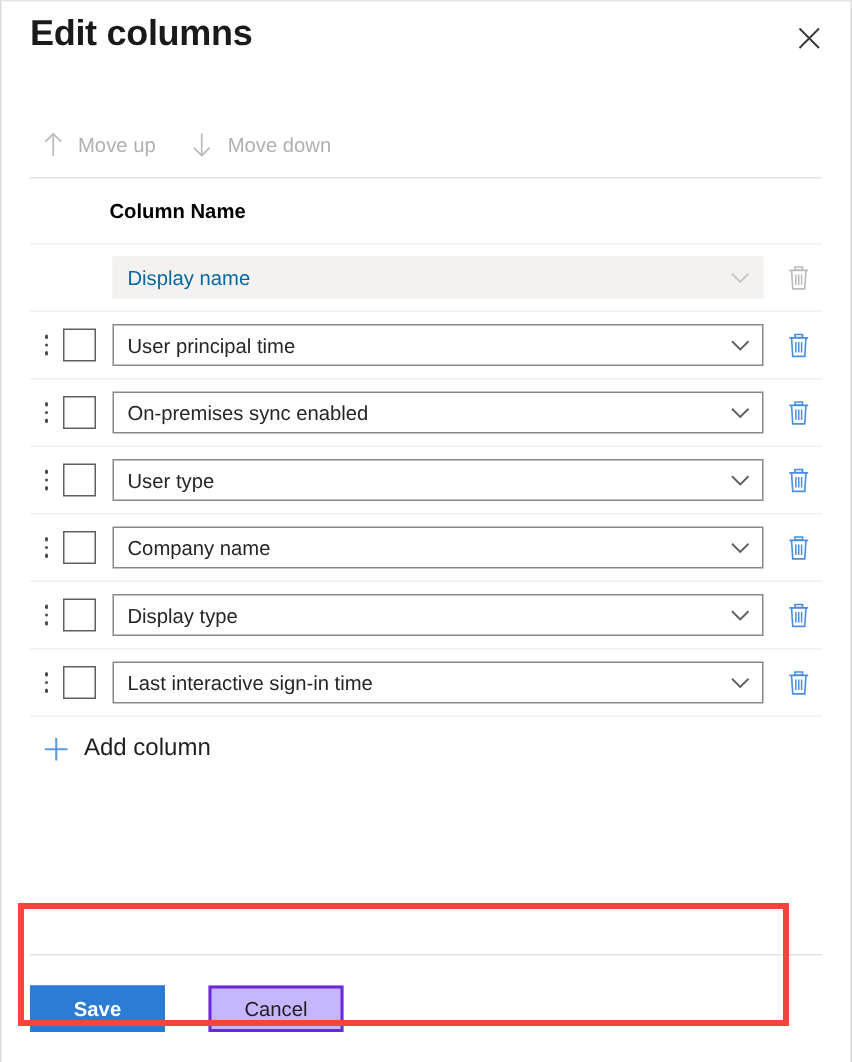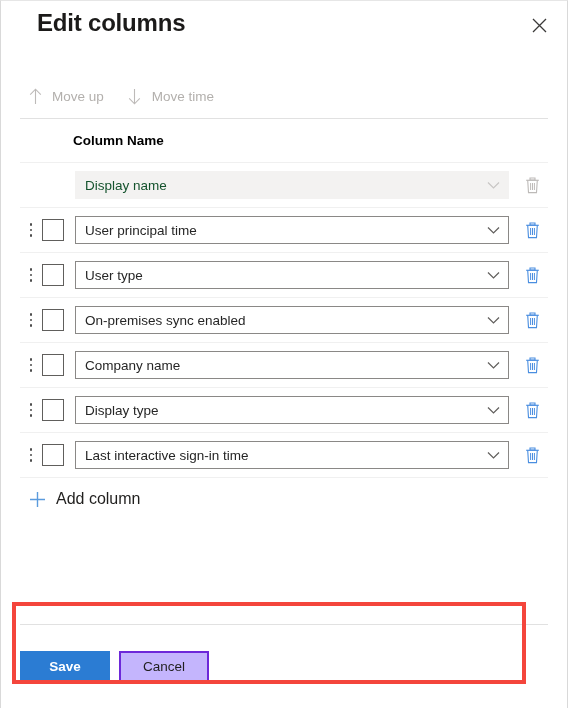--- a/index.html
+++ b/index.html
@@ -28,21 +28,21 @@
   }
 
   
   .header {
     position: relative;
     height: 60px;
     flex: 0 0 auto;
   }
   .title {
     position: absolute;
-    left: 36px;
+    left: 19px;
     top: 8px;
     font-size: 24px;
     font-weight: 600;
     letter-spacing: -0.2px;
     color: #1b1a19;
     white-space: nowrap;
   }
   .close-btn {
     position: absolute;
     right: 12px;
@@ -176,21 +176,21 @@
     height: 14px;
     display: flex;
     align-items: center;
     justify-content: center;
   }
   .field.is-disabled {
     border: 1px solid #f3f2f1;
     background: #f3f2f1;
     cursor: default;
   }
-  .field.is-disabled .val { color: #14532d; }
+  .field.is-disabled .val { color: #0369a1; }
 
   .trash {
     width: 30px;
     height: 30px;
     margin-left: 8px;
     margin-right: 1px;
     flex: 0 0 auto;
     display: flex;
     align-items: center;
     justify-content: center;
@@ -228,26 +228,27 @@
     height: 82px;
     border: 4px solid #f4453c;
     box-sizing: border-box;
     pointer-events: none;
     z-index: 5;
   }
 
   
   .footer {
     flex: 0 0 auto;
-    height: 84px;
+    height: 72px;
     margin: 0 19px;
     border-top: 1px solid #e1e1e1;
     display: flex;
     align-items: center;
     box-sizing: border-box;
+    gap: 20px;
   }
   .btn {
     height: 31px;
     min-width: 90px;
     font-size: 13.5px;
     font-weight: 600;
     display: inline-flex;
     align-items: center;
     justify-content: center;
     box-sizing: border-box;
@@ -291,21 +292,21 @@
         </svg>
       </span>
       <span class="lbl">Move up</span>
     </div>
     <div class="cmd">
       <span class="ico">
         <svg width="15" height="17" viewBox="0 0 15 17">
           <path d="M7.5 1 L7.5 15.5 M2.2 10.4 L7.5 15.8 L12.8 10.4" stroke="#bdbab8" stroke-width="1.1" fill="none"></path>
         </svg>
       </span>
-      <span class="lbl">Move time</span>
+      <span class="lbl">Move down</span>
     </div>
   </div>
 
   <div class="list-area">
 
     <div class="col-head">Column Name</div>
 
     <div class="row disabled-row">
       <div class="drag-spacer"></div>
       <div class="chk-spacer"></div>
@@ -353,21 +354,21 @@
     </div>
 
     <div class="row">
       <div class="drag-handle">
           <i></i>
           <i></i>
           <i></i>
         </div>
       <div class="chk"></div>
       <div class="field">
-        <span class="val">User type</span>
+        <span class="val">On-premises sync enabled</span>
         <span class="caret">
           <svg width="13" height="9" viewBox="0 0 13 9">
               <path d="M1 1.5 L6.5 7 L12 1.5" stroke="#605e5c" stroke-width="1.2" fill="none"></path>
             </svg>
         </span>
       </div>
       <div class="trash">
         <svg width="17" height="19" viewBox="0 0 17 19">
           <path d="M6 2 L11 2 L11 4 L6 4 Z" stroke="#4a8ee0" stroke-width="1.1" fill="none"></path>
           <path d="M2.2 4.3 L14.8 4.3" stroke="#4a8ee0" stroke-width="1.2"></path>
@@ -378,21 +379,21 @@
     </div>
 
     <div class="row">
       <div class="drag-handle">
           <i></i>
           <i></i>
           <i></i>
         </div>
       <div class="chk"></div>
       <div class="field">
-        <span class="val">On-premises sync enabled</span>
+        <span class="val">User type</span>
         <span class="caret">
           <svg width="13" height="9" viewBox="0 0 13 9">
               <path d="M1 1.5 L6.5 7 L12 1.5" stroke="#605e5c" stroke-width="1.2" fill="none"></path>
             </svg>
         </span>
       </div>
       <div class="trash">
         <svg width="17" height="19" viewBox="0 0 17 19">
           <path d="M6 2 L11 2 L11 4 L6 4 Z" stroke="#4a8ee0" stroke-width="1.1" fill="none"></path>
           <path d="M2.2 4.3 L14.8 4.3" stroke="#4a8ee0" stroke-width="1.2"></path>

